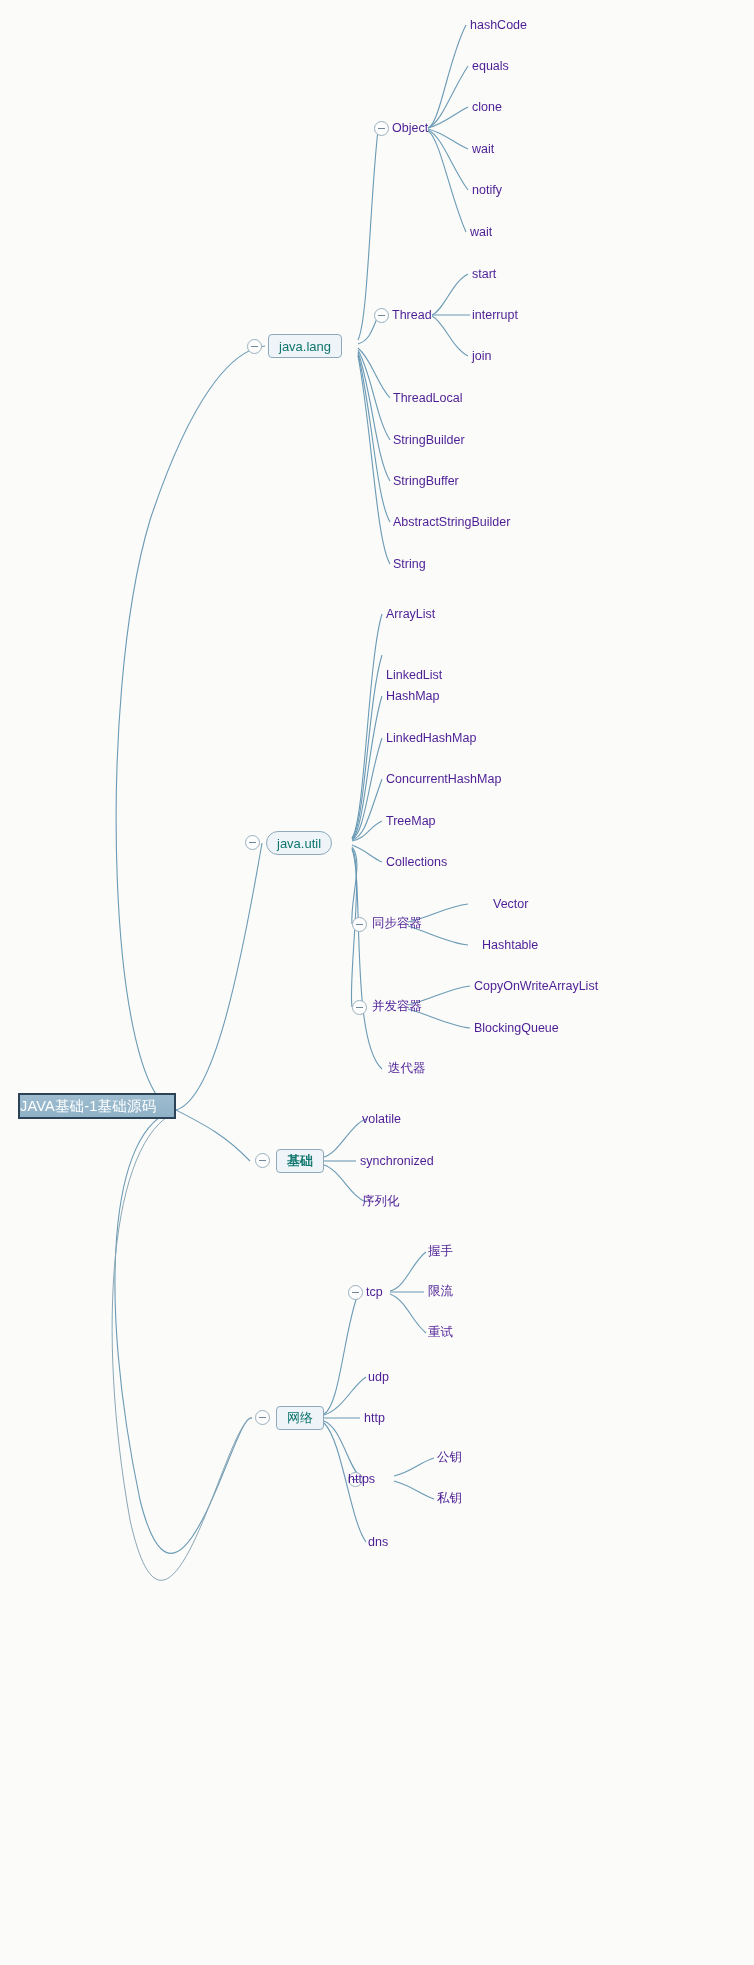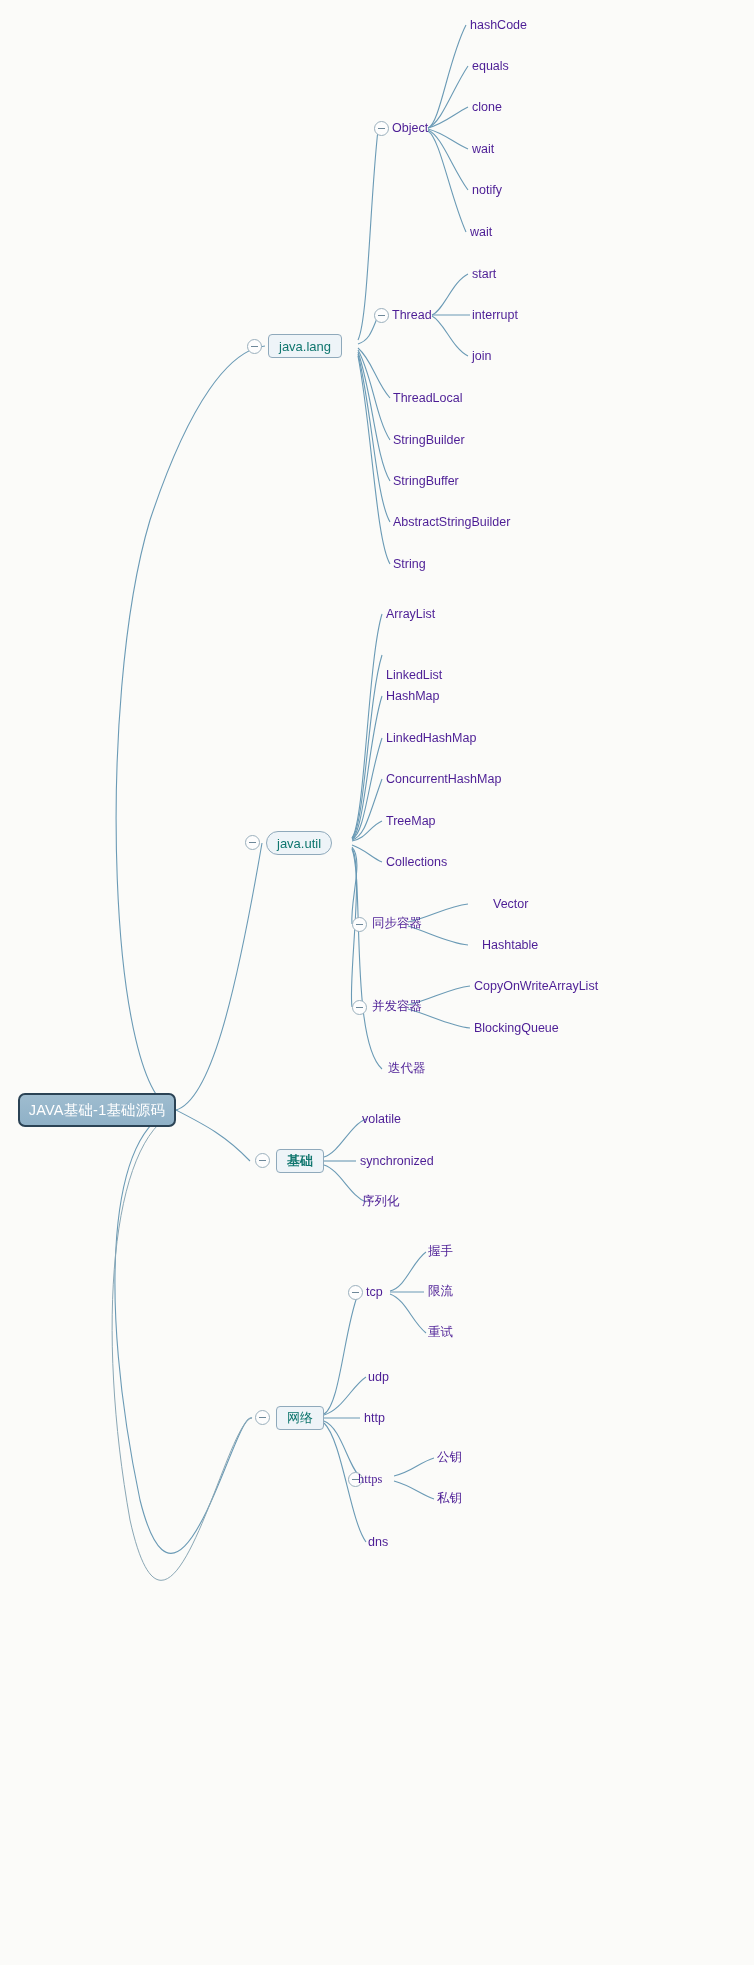--- a/index.html
+++ b/index.html
@@ -13,28 +13,28 @@
   #canvas{position:absolute;left:0;top:0;width:754px;height:1965px;}
   svg.links{position:absolute;left:0;top:0;width:754px;height:1965px;pointer-events:none;}
   svg.links path{fill:none;stroke:#6a9ab5;stroke-width:1.1;}
   svg.links path.thin{stroke:#8aa7b5;stroke-width:1;}
 
   .node{position:absolute;white-space:nowrap;}
 
   
   .root{
     left:18px;top:1093px;
-    width:158px;height:34px;
+    width:158px;height:26px;
     box-sizing:border-box;
     background:linear-gradient(180deg,#9ebccf 0%,#8fb1c7 100%);
     border:2px solid #2b4355;
-    border-radius:7px;
+    border-radius:0;
     color:#ffffff;
     font-size:14.5px;
-    display:flex;align-items:center;justify-content:center;
+    display:flex;align-items:center;
     letter-spacing:.2px;
   }
 
   
   .box{
     box-sizing:border-box;
     background:#eef4f8;
     border:1px solid #8fa9bb;
     border-radius:4px;
     color:#0f766e;
@@ -228,21 +228,21 @@
     <span>tcp</span>
   </div>
   <div class="node txt cn" style="left:428px;top:1252px;"><span>握手</span></div>
   <div class="node txt cn" style="left:428px;top:1292px;"><span>限流</span></div>
   <div class="node txt cn" style="left:428px;top:1333px;"><span>重试</span></div>
 
   <div class="node txt" style="left:368px;top:1377px;"><span>udp</span></div>
   <div class="node txt" style="left:364px;top:1418px;"><span>http</span></div>
 
   <div class="toggle" style="left:348px;top:1472px;"></div>
-  <div class="node txt" style="left:358px;top:1479px;font-family:Liberation Serif, serif;">
+  <div class="node txt" style="left:348px;top:1479px;">
     <span>https</span>
   </div>
   <div class="node txt cn" style="left:437px;top:1458px;"><span>公钥</span></div>
   <div class="node txt cn" style="left:437px;top:1499px;"><span>私钥</span></div>
 
   <div class="node txt" style="left:368px;top:1542px;"><span>dns</span></div>
 
 </div>
 
 </body></html>

